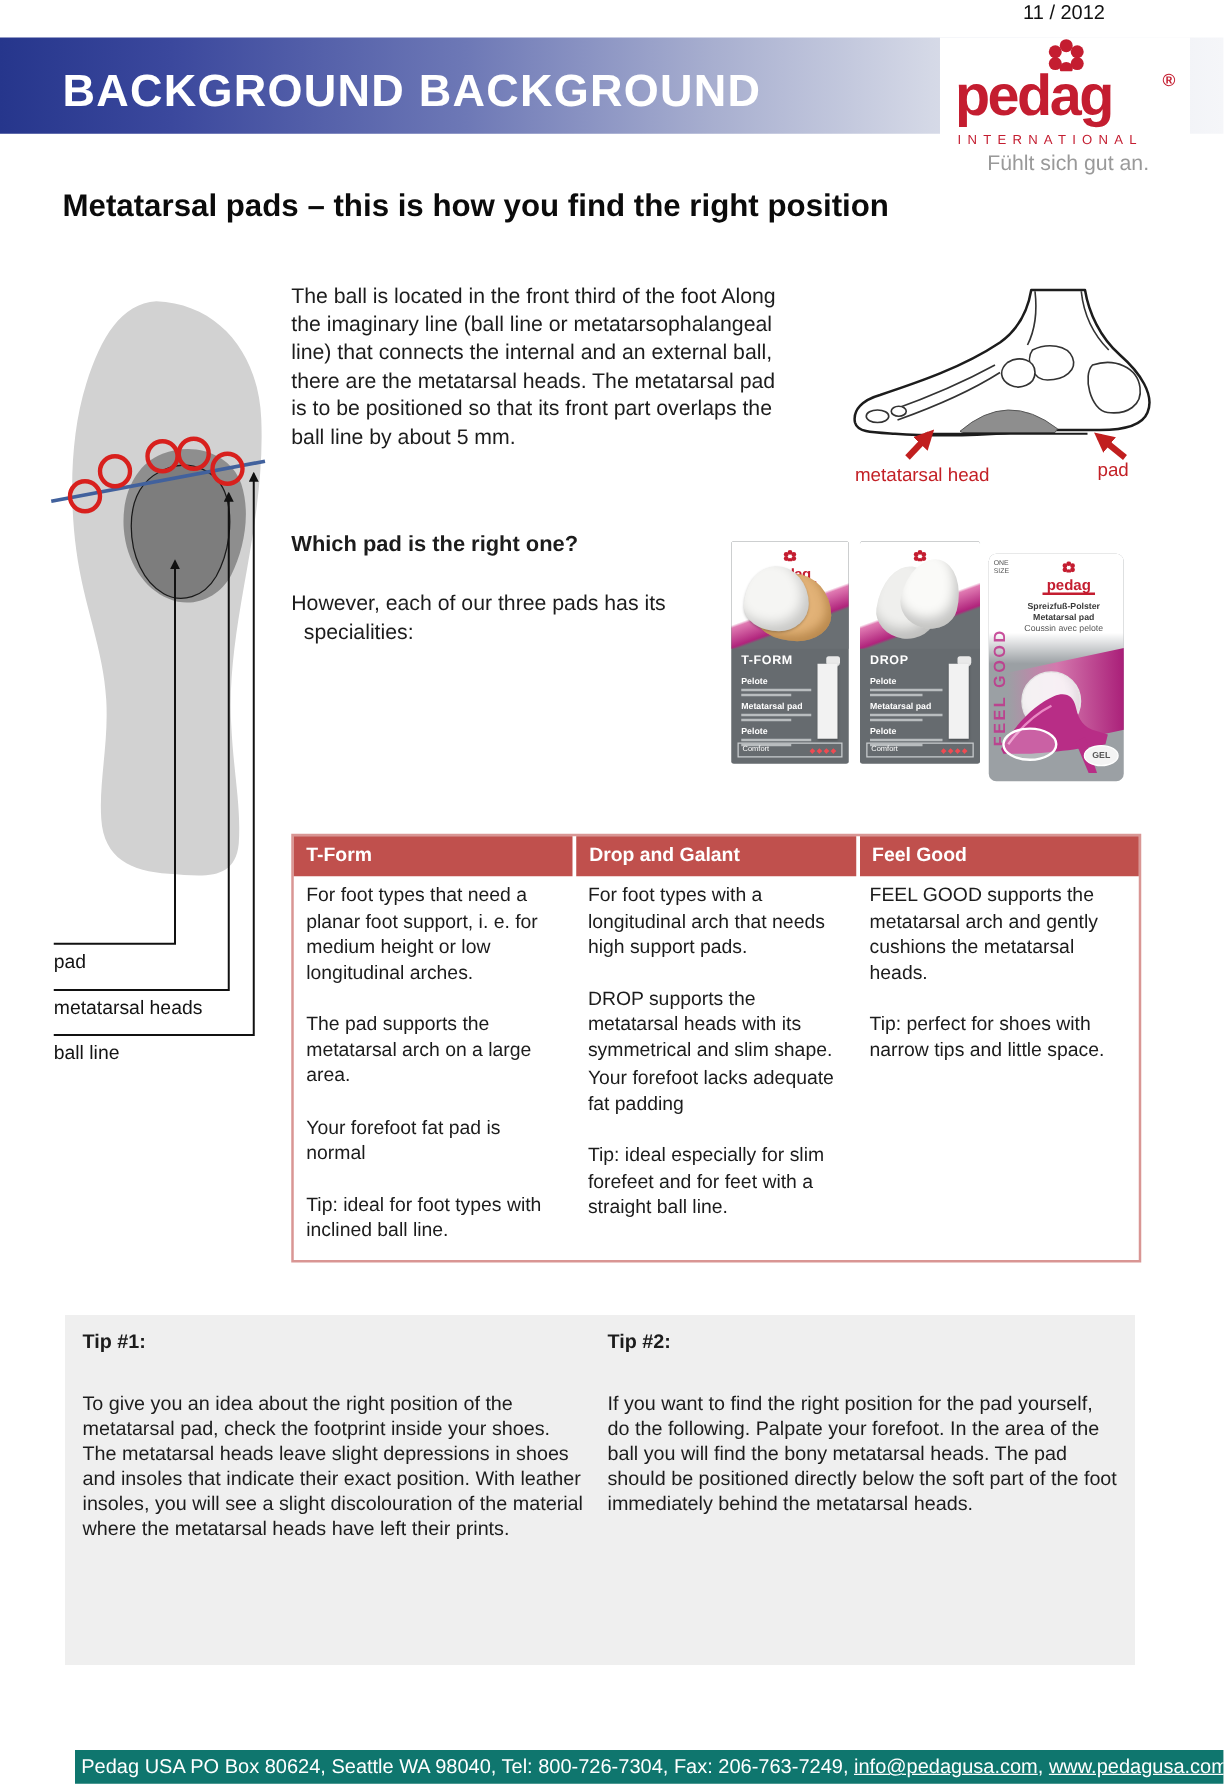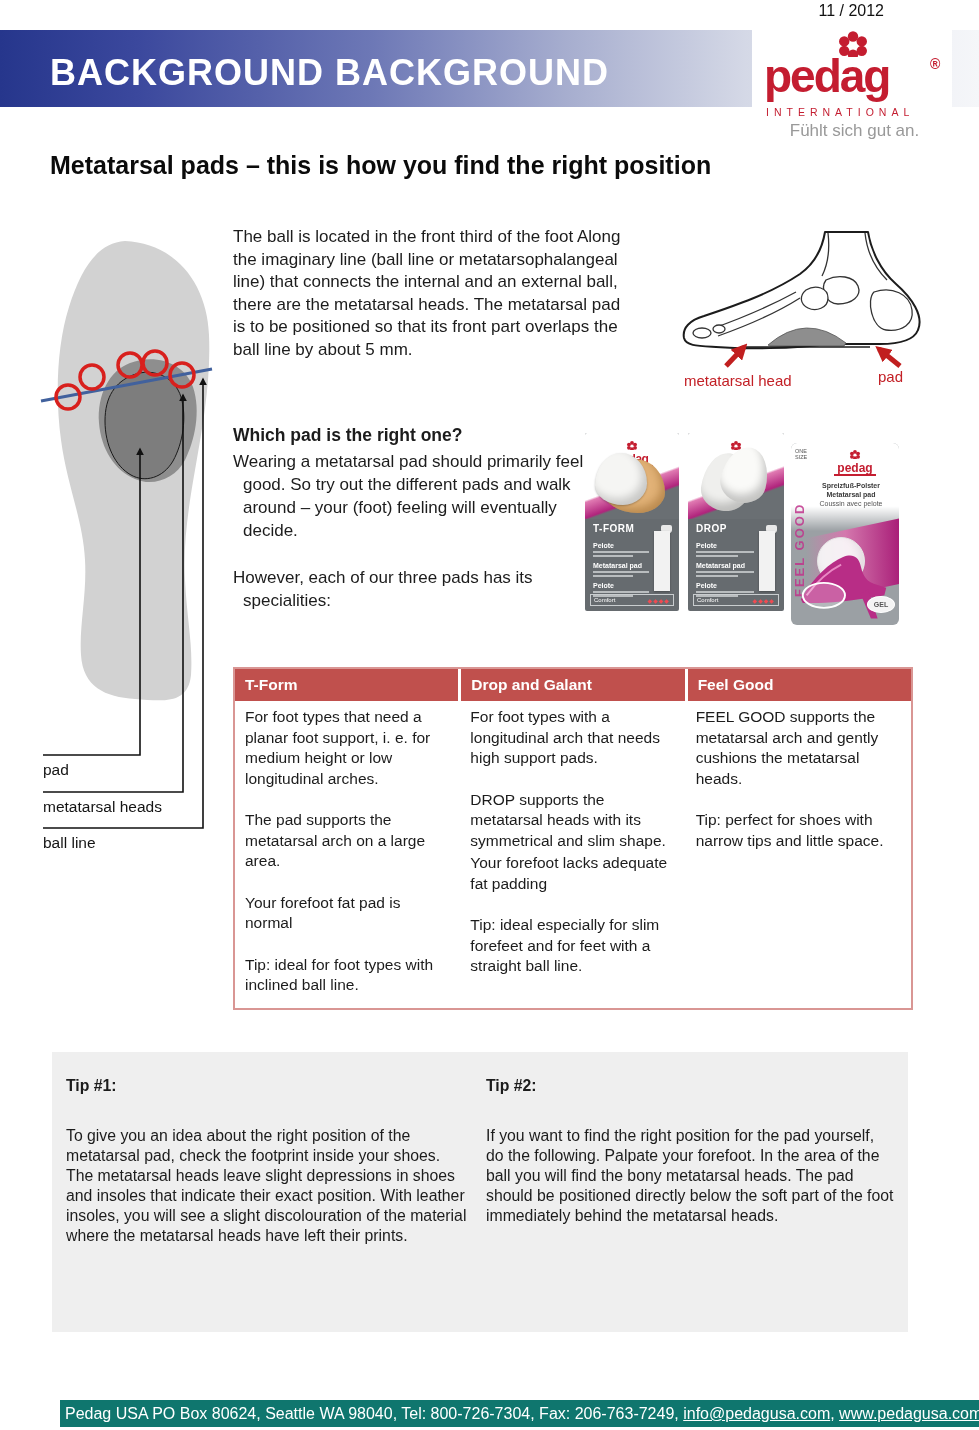--- a/index.html
+++ b/index.html
@@ -89,21 +89,21 @@
   .tbl-head .hcell{flex:1;background:#c0504d;color:#fff;font-weight:bold;font-size:15.5px;
                    padding:7px 4px 7px 10px;}
   .tbl-body{display:flex;}
   .tcol{flex:1;padding:4px 14px 12px 10px;font-size:15.5px;line-height:20.5px;}
   .tcol p{margin:0 0 21px 0;}
   .tcol p:last-child{margin-bottom:0;}
   .tcol.drop p:nth-child(2){margin-bottom:2px;}
 
   
   .tips{left:52px;top:1052px;width:856px;height:280px;background:#efefef;}
-  .tip{position:absolute;top:24px;font-size:15.8px;line-height:20px;}
+  .tip{position:absolute;top:12px;font-size:15.8px;line-height:20px;}
   .tip h4{margin:0 0 30px 0;font-size:15.8px;}
   .tip p{margin:0;}
   .tip1{left:14px;width:402px;}
   .tip2{left:434px;width:410px;}
 
   
   .footer{left:60px;top:1400px;width:919px;height:27px;background:#0f766e;color:#fff;
           font-size:16px;line-height:27px;white-space:nowrap;padding-left:5px;box-sizing:border-box;}
   .footer a{color:#fff;text-decoration:underline;}
 </style>
@@ -187,21 +187,20 @@
     <path d="M90,115 Q128,82 168,113 L166,116 L92,116 Z" fill="#8e8e8e" stroke="#555" stroke-width="0.8"></path>
     <line x1="62" y1="117" x2="192" y2="117" stroke="#1c1c1c" stroke-width="1.5"></line>
     <line x1="48" y1="136" x2="66" y2="117" stroke="#c11f1f" stroke-width="5" marker-end="url(#ar)"></line>
     <line x1="222" y1="136" x2="201" y2="119" stroke="#c11f1f" stroke-width="5" marker-end="url(#ar)"></line>
   </svg>
   <div class="abs side-label" style="left:684px;top:372px;">metatarsal head</div>
   <div class="abs side-label" style="left:878px;top:368px;">pad</div>
 
   <div class="abs which">
     <h3>Which pad is the right one?</h3>
-    <p>Wearing a metatarsal pad should primarily feel good. So try out the different pads and walk around – your (foot) feeling will eventually decide.</p>
     <p class="second">However, each of our three pads has its specialities:</p>
   </div>
 
   <div class="abs pkg" style="left:585px;top:433px;width:94px;height:178px;">
     <div class="pkg-top"></div>
     <div class="mini-brand">
       <svg width="12" height="9" viewBox="0 0 20 16">
         <circle cx="10" cy="3.4" r="3.4" fill="#c41d30"></circle>
           <circle cx="15.4" cy="6.4" r="3.4" fill="#c41d30"></circle>
         <circle cx="15.4" cy="12.2" r="3.4" fill="#c41d30"></circle>

